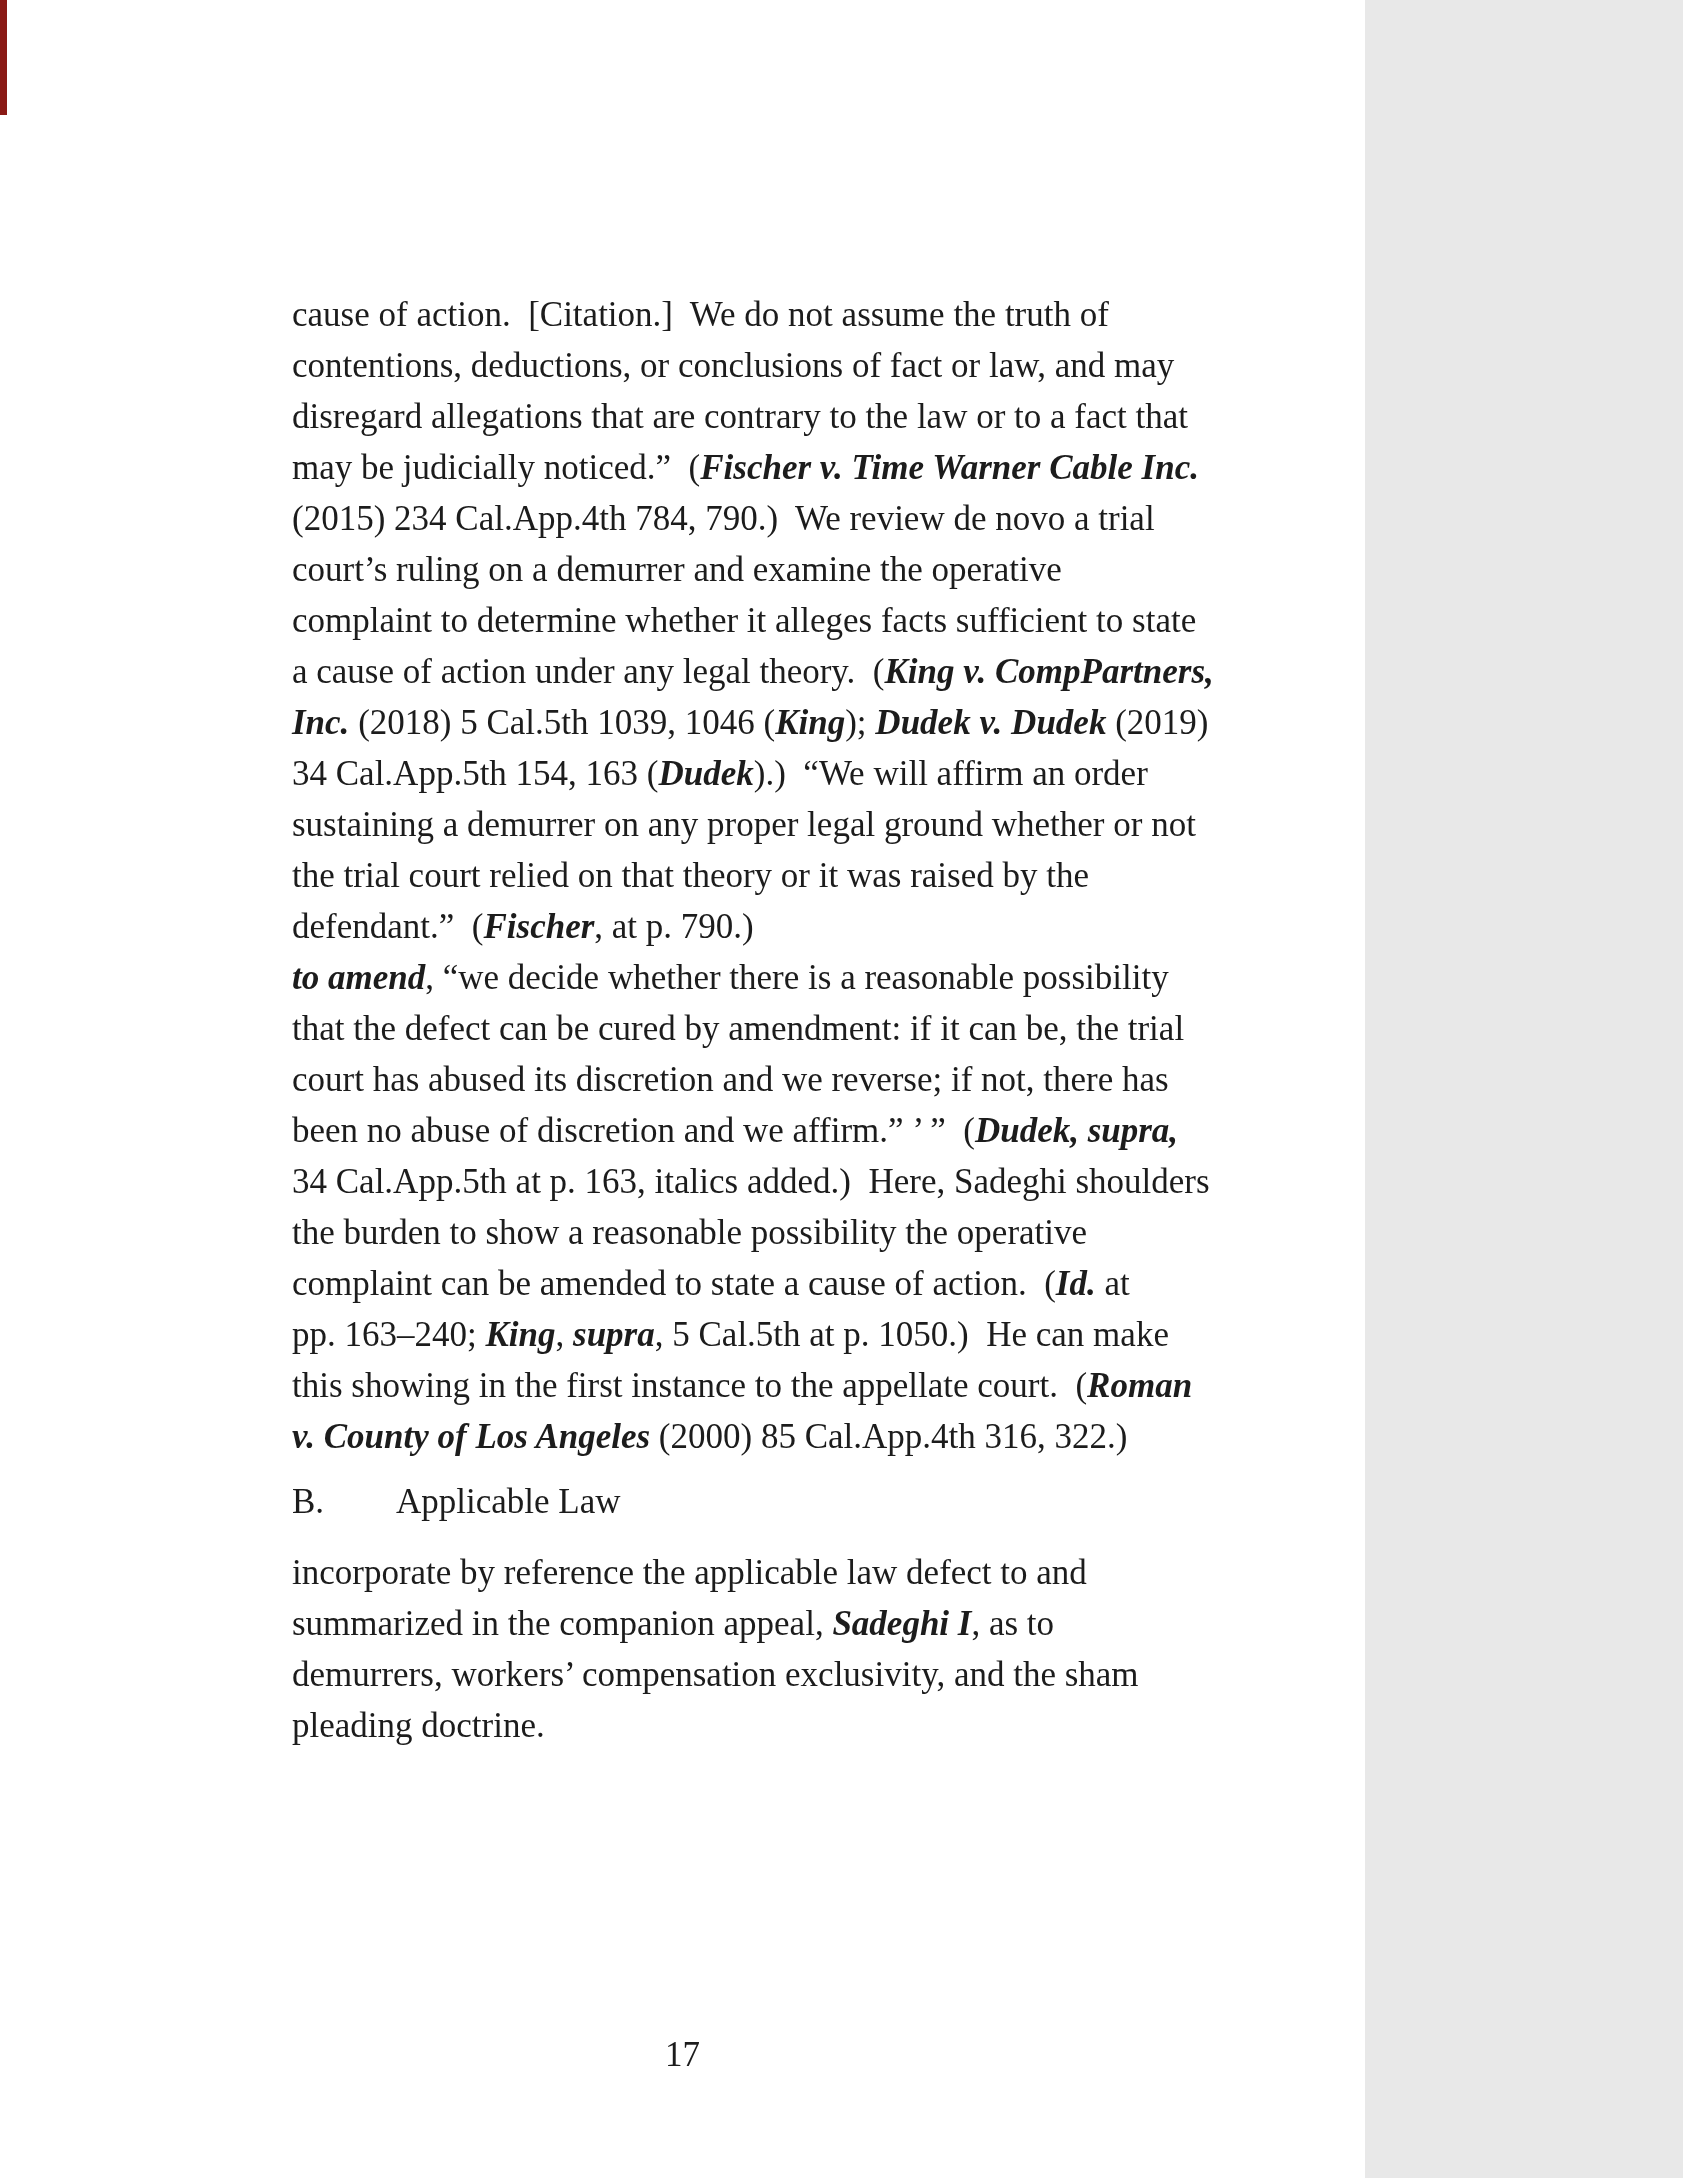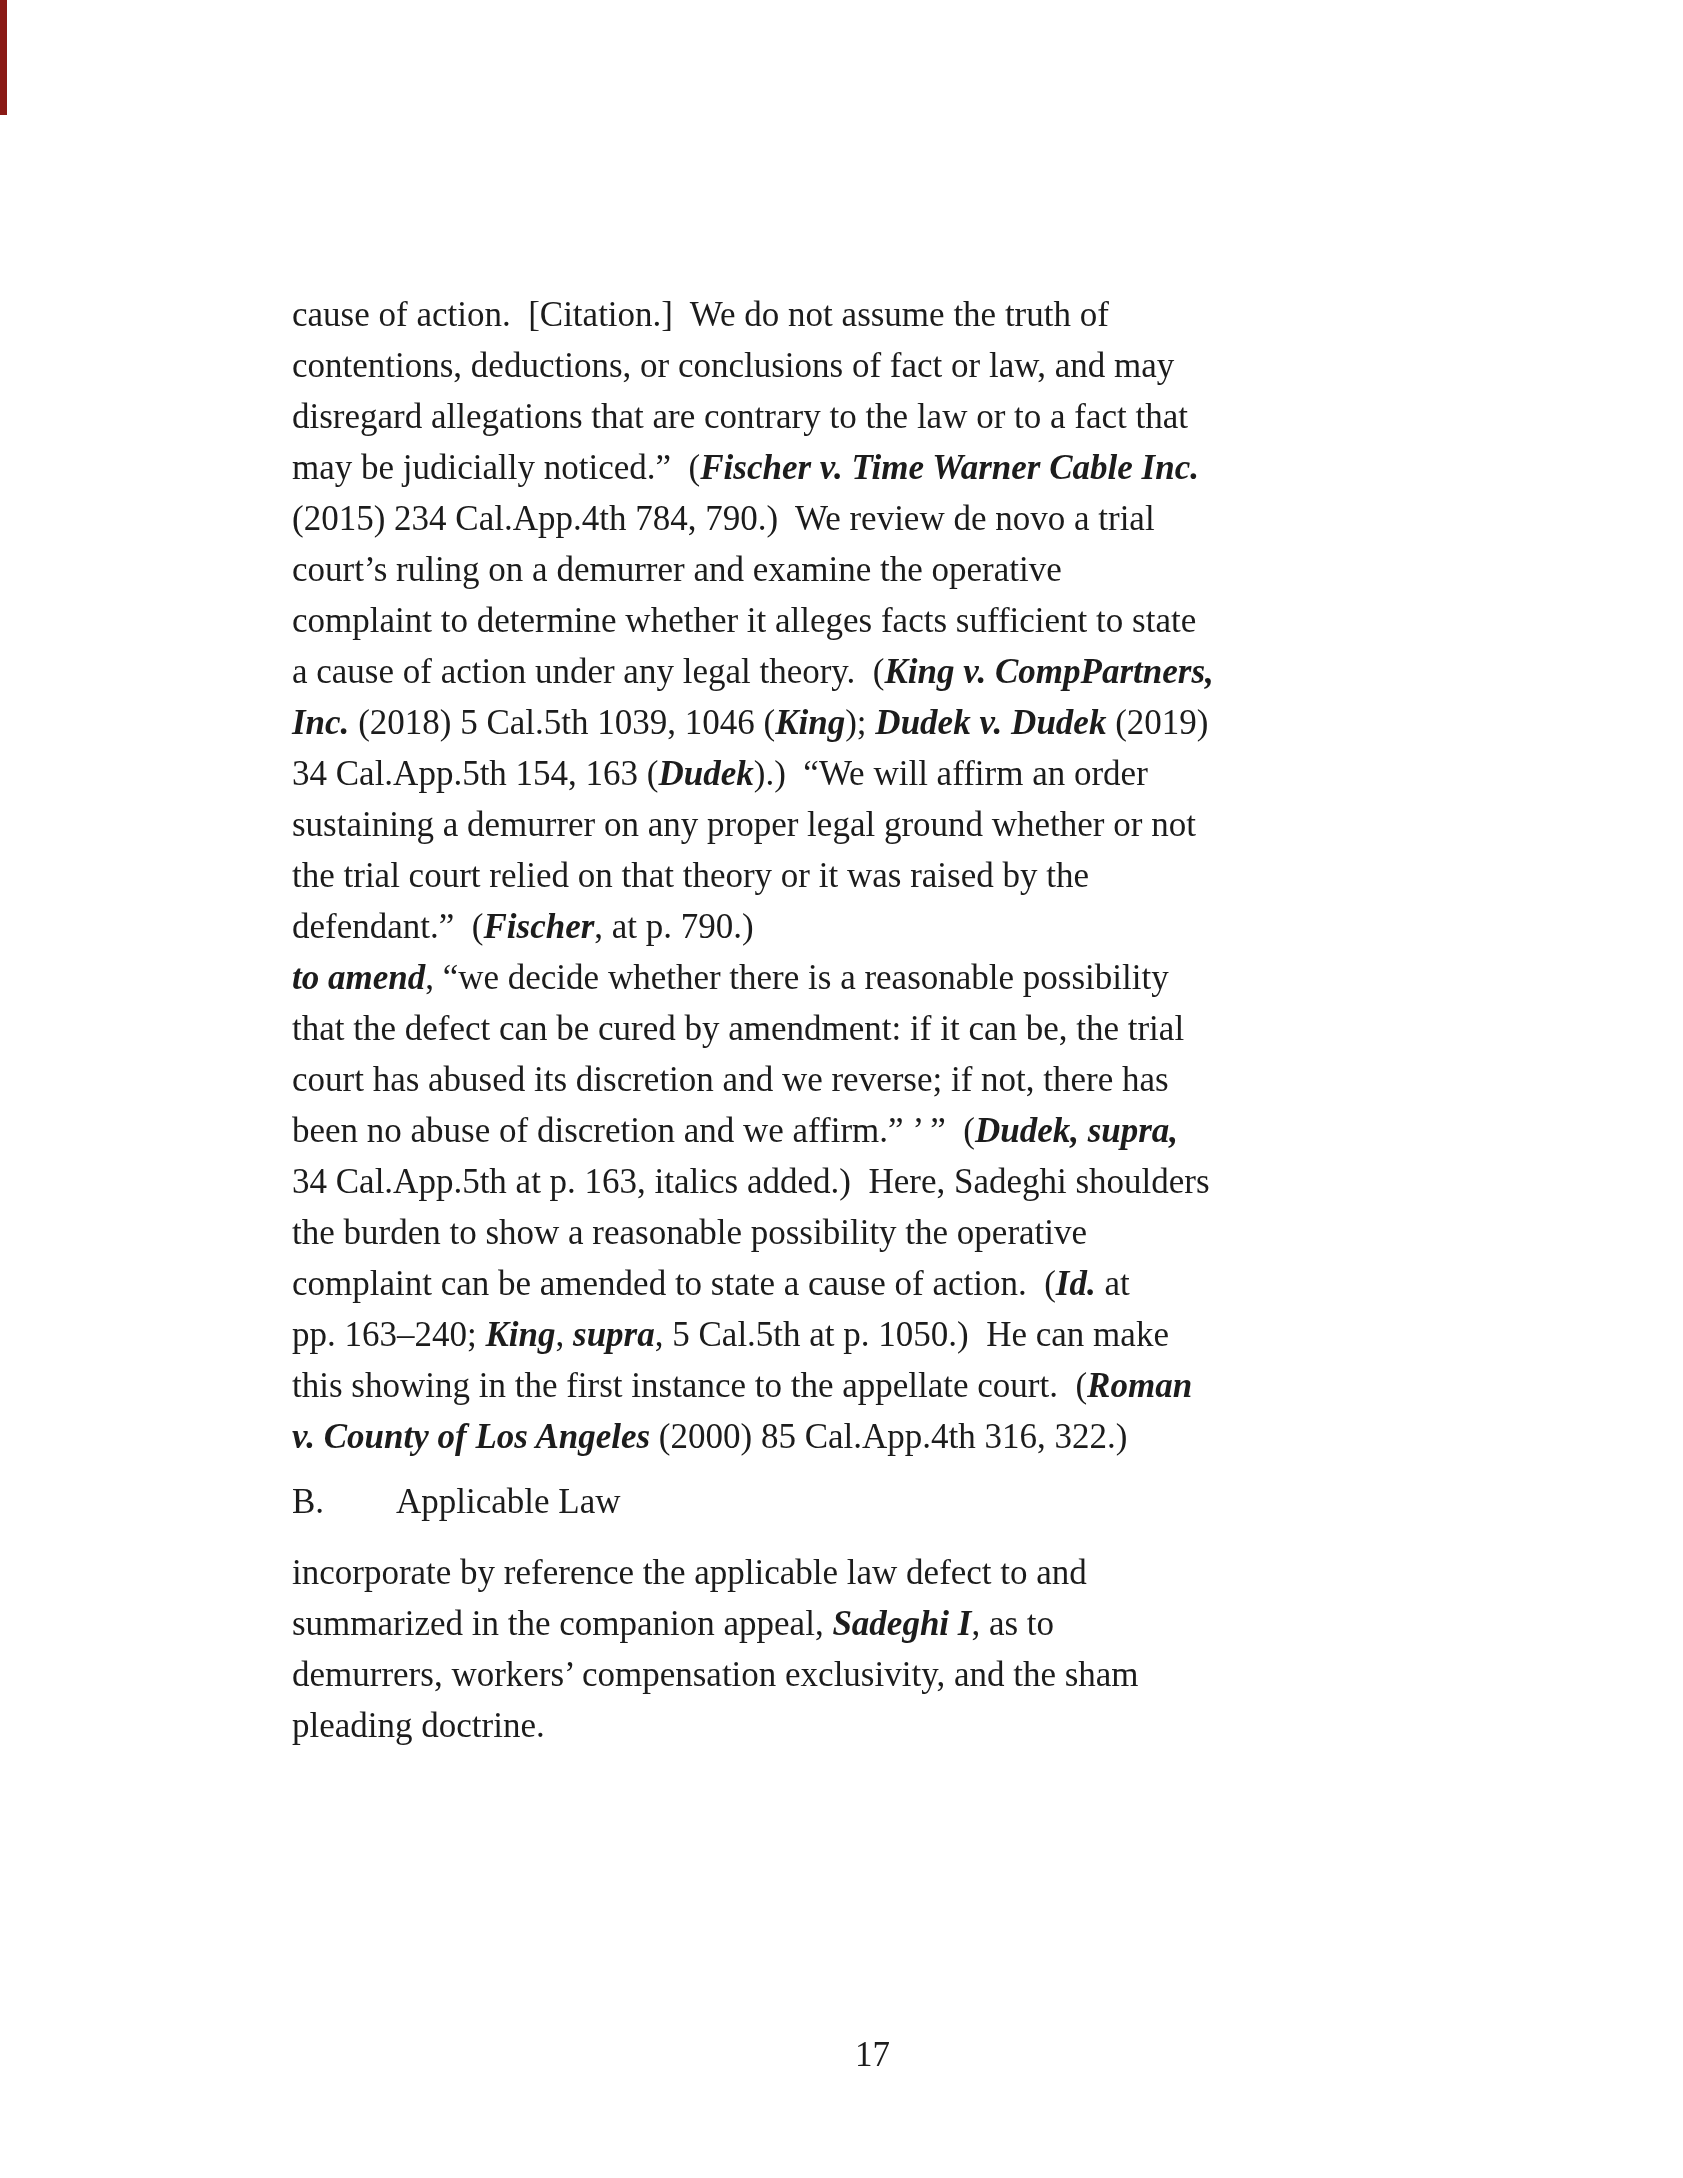--- a/index.html
+++ b/index.html
@@ -1,18 +1,18 @@
 <!DOCTYPE html>
 <html><head>
 <meta charset="utf-8">
 <style>
   html,body{margin:0;padding:0;background:#e8e8e8;}
   .page{
     position:relative;
-    width:1683px;height:2178px;
+    width:1365px;height:2178px;
     background:#ffffff;
     overflow:hidden;
     font-family:"Liberation Serif","DejaVu Serif",serif;
     color:#1c1c1c;
   }
   .red-mark{
     position:absolute;left:0;top:0;
     width:7px;height:115px;
   }
   .text-block{
@@ -25,21 +25,21 @@
   .line{white-space:pre;}
   .line i{font-style:italic;font-weight:bold;}
   .indent{padding-left:99px;}
   .heading{margin-top:14px;margin-bottom:20px;white-space:pre;}
   .heading .num{display:inline-block;width:104px;font-style:normal;}
   .heading .title{}
   .page-number{
     position:absolute;
     top:2035px;left:0;width:100%;
     text-align:center;
-    font-size:35px;line-height:40px;margin-left:31px;
+    font-size:35px;line-height:40px;
   }
 </style>
 </head>
 <body>
 
 <div class="page" style="background: rgb(255, 255, 255); color: rgb(28, 28, 28);">
   <div class="red-mark" style="background: rgb(138, 26, 21);"></div>
   <div class="text-block">
       <div class="line"><span>cause of action.  [Citation.]  We do not assume the truth of</span></div>
       <div class="line"><span>contentions, deductions, or conclusions of fact or law, and may</span></div>

